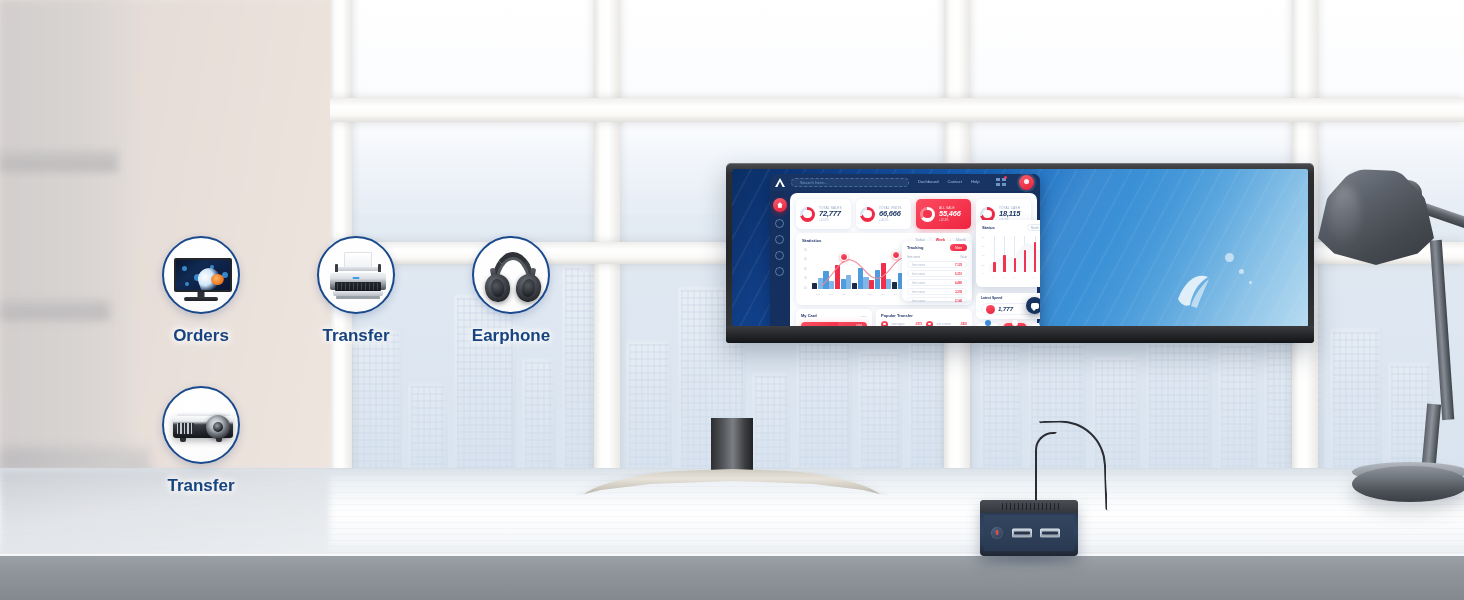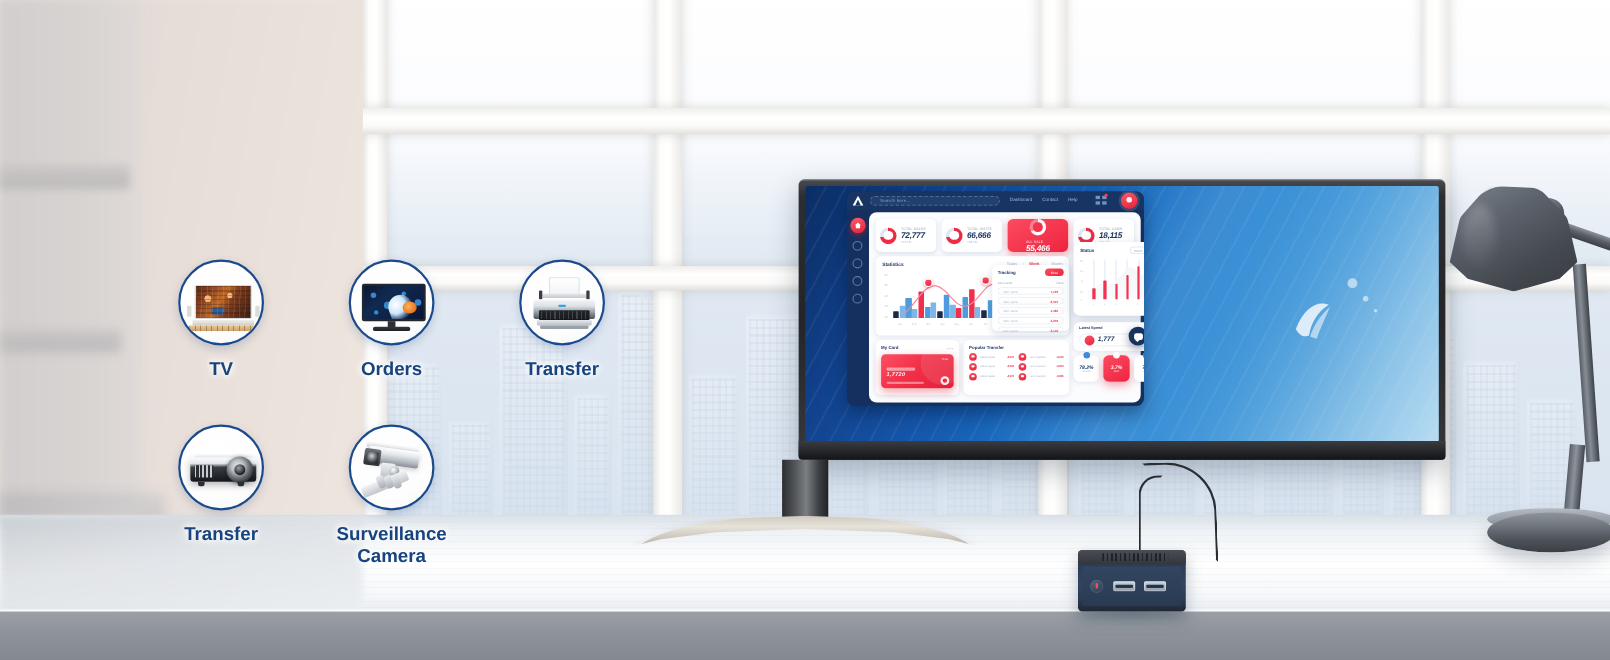--- a/index.html
+++ b/index.html
@@ -109,21 +109,21 @@
     position: absolute; left: 0; right: 0; top: 554px; height: 4px;
     background: linear-gradient(180deg, rgba(255,255,255,.85), rgba(255,255,255,0));
   }
   .desk-left-block {
     position: absolute; left: 0; top: 470px; width: 330px; height: 90px;
     background: linear-gradient(170deg, #c9ccd1 0%, #dfe2e6 40%, #eceff2 100%);
     filter: blur(3px); opacity: .9;
   }
 
   
-  .monitor { position: absolute; left: 726px; top: 163px; width: 588px; height: 255px; }
+  .monitor { position: absolute; left: 726px; top: 163px; width: 588px; height: 180px; }
   .mon-bezel {
     position: absolute; inset: 0;
     background: linear-gradient(180deg, #4a4c50 0%, #2c2e31 6%, #232528 50%, #34363a 94%, #17181a 100%);
     border-radius: 5px 5px 3px 3px;
     box-shadow: 0 10px 26px rgba(40,55,75,.30), 0 1px 0 rgba(255,255,255,.25) inset;
   }
   .mon-screen {
     position: absolute; left: 6px; top: 6px; right: 6px; bottom: 16px;
     overflow: hidden; border-radius: 2px;
     background:
@@ -230,21 +230,21 @@
     position: absolute; left: 20px; top: 19px; right: 3px; bottom: 3px;
     background: #fbfcfe; border-radius: 7px;
   }
 
   .stat-row { position: absolute; left: 6px; top: 6px; right: 6px; height: 30px; display: flex; gap: 5px; }
   .stat {
     flex: 1; background: #fff; border-radius: 5px;
     box-shadow: 0 1px 4px rgba(60,90,140,.14);
     display: flex; align-items: center; padding: 0 4px; gap: 4px;
   }
-  .stat.accent { background: linear-gradient(150deg, #fb4b5f, #ef2440); box-shadow: 0 2px 7px rgba(230,40,65,.4); flex-direction: column; }
+  .stat.accent { background: linear-gradient(150deg, #fb4b5f, #ef2440); box-shadow: 0 2px 7px rgba(230,40,65,.4); }
   .gauge {
     width: 15px; height: 15px; border-radius: 50%; flex: none;
     background: conic-gradient(#ee2a45 0 72%, #dbe6f2 72% 100%);
     position: relative;
   }
   .stat.accent .gauge { background: conic-gradient(#ffffff 0 66%, rgba(255,255,255,.35) 66% 100%); }
   .gauge::after {
     content: ""; position: absolute; inset: 3.4px; border-radius: 50%; background: #fff;
   }
   .stat.accent .gauge::after { background: #f4344c; }
@@ -1103,32 +1103,20 @@
         <div class="pc-power"></div>
         <div class="pc-usb u1"></div>
         <div class="pc-usb u2"></div>
       </div>
     </div>
   </div>
 
 
   <div class="icon-grid">
 
-    <div class="icon-cell">
-      <div class="icon-circle">
-        <div class="g-tv-spk"></div>
-        <div class="g-tv-spk r"></div>
-        <div class="g-tv-screen">
-          <div class="g-tv-blue"></div>
-        </div>
-        <div class="g-tv-stand"></div>
-        <div class="g-tv-bar"></div>
-      </div>
-      <div class="icon-label">TV</div>
-    </div>
 
     <div class="icon-cell">
       <div class="icon-circle">
         <div class="g-mon-frame">
           <div class="g-mon-screen">
             <div class="g-mon-b" style="left:6px;  top:6px;  width:5px; height:5px;"></div>
             <div class="g-mon-b" style="left:18px; top:14px; width:7px; height:7px;"></div>
             <div class="g-mon-b" style="left:34px; top:5px;  width:4px; height:4px;"></div>
             <div class="g-mon-b" style="left:46px; top:12px; width:6px; height:6px;"></div>
             <div class="g-mon-b" style="left:9px;  top:22px; width:4px; height:4px;"></div>
@@ -1151,42 +1139,39 @@
         <div class="g-pr-arm r"></div>
         <div class="g-pr-body"></div>
         <div class="g-pr-led"></div>
         <div class="g-pr-slot"></div>
         <div class="g-pr-out"></div>
         <div class="g-pr-foot"></div>
       </div>
       <div class="icon-label">Transfer</div>
     </div>
 
+    <div class="icon-cell">
+      <div class="icon-circle">
+        <div class="g-hp-band"></div>
+        <div class="g-hp-band-in"></div>
+        <div class="g-hp-arm l"></div>
+        <div class="g-hp-arm r"></div>
+        <div class="g-hp-cup l"></div>
+        <div class="g-hp-cup r"></div>
+      </div>
+      <div class="icon-label">Earphone</div>
+    </div>
 
     <div class="icon-cell">
       <div class="icon-circle">
         <div class="g-pj-top"></div>
         <div class="g-pj-body"></div>
         <div class="g-pj-vent"></div>
         <div class="g-pj-lens"></div>
         <div class="g-pj-foot l"></div>
         <div class="g-pj-foot r"></div>
       </div>
       <div class="icon-label">Transfer</div>
     </div>
 
-    <div class="icon-cell">
-      <div class="icon-circle">
-        <div class="g-cam-sun"></div>
-        <div class="g-cam-body"></div>
-        <div class="g-cam-lens"></div>
-        <div class="g-cam-mount"></div>
-        <div class="g-cam-knob"></div>
-        <div class="g-cam-pole"></div>
-        <div class="g-cam-ring a"></div>
-        <div class="g-cam-ring b"></div>
-        <div class="g-cam-ring c"></div>
-      </div>
-      <div class="icon-label"><span>Surveillance</span><br><span>Camera</span></div>
-    </div>
   </div>
 
 </div>
 
 </body></html>

